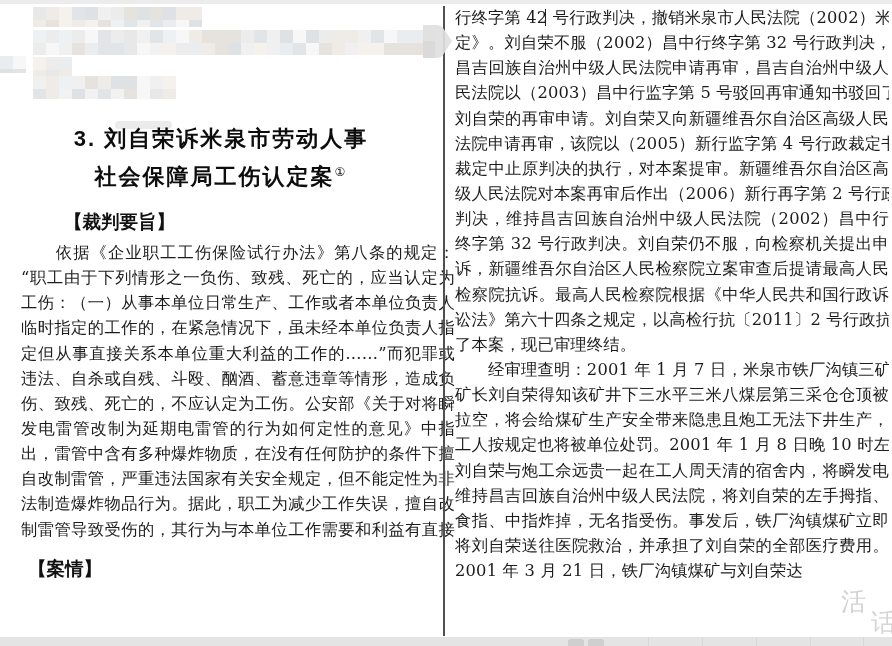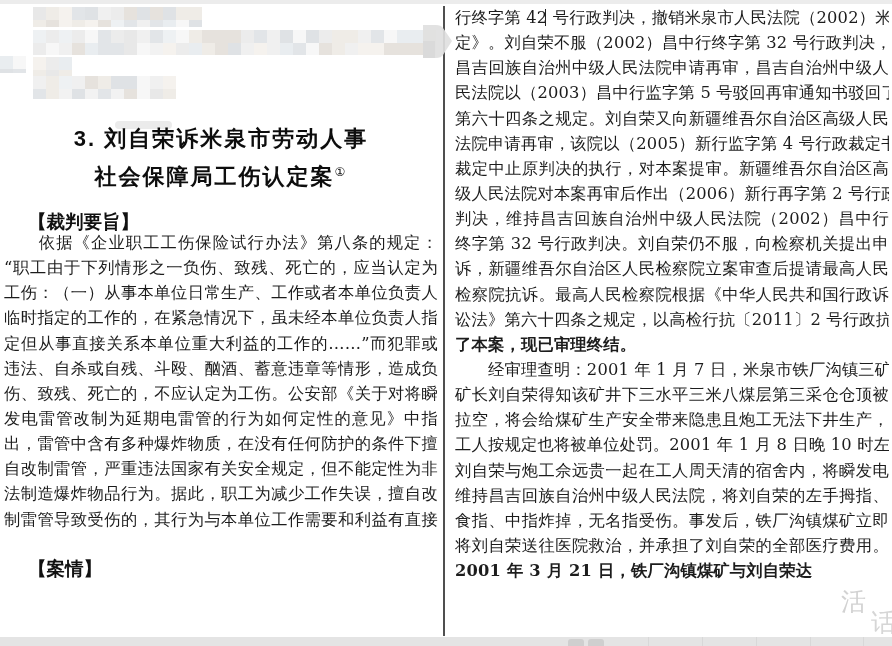--- a/index.html
+++ b/index.html
@@ -11,34 +11,34 @@
   .bb-sep{position:absolute;top:0;width:1px;height:9px;background:#d8d8d8;}
   .divider{position:absolute;left:443px;top:6px;width:2px;height:630px;background:#4f4f4f;}
   .nav-arrow{position:absolute;left:423px;top:20px;z-index:6;cursor:pointer;}
   
   .col{position:absolute;top:0;width:434px;height:646px;}
   .col-left{left:4px;}
   .col-right{left:455px;}
   .textline{height:25.15px;line-height:25.15px;font-size:16.3px;
             text-align:justify;text-align-last:justify;text-justify:inter-character;
             overflow:hidden;white-space:nowrap;letter-spacing:0.2px;}
-  .textline.lastline{text-align-last:left;font-weight:bold;}
+  .textline.lastline{text-align-last:left;}
   .lines{position:absolute;left:0;width:434px;}
-  .sec1-lines{top:230px;}
+  .sec1-lines{top:240px;margin-left:17px;}
   .sec2-lines{top:581px;}
   .rc-lines{top:5px;}
   .doc-title{position:absolute;left:0;width:434px;text-align:center;
              font-family:"Liberation Sans","DejaVu Sans",sans-serif;
              font-weight:bold;font-size:22px;color:#0d0d0d;letter-spacing:2px;}
   .doc-title sup{font-size:12px;font-weight:normal;}
   .title1{top:124px;height:30px;line-height:30px;}
   .title2{top:157px;height:30px;line-height:30px;}
   .sec-heading{position:absolute;left:24px;font-family:"Liberation Sans","DejaVu Sans",sans-serif;
                font-weight:bold;font-size:18.5px;color:#111;height:25px;line-height:25px;}
-  .heading1{top:209px;}
+  .heading1{top:209px;margin-left:36px;}
   .heading2{top:556px;}
   
   .mosaic{position:absolute;overflow:hidden;font-size:0;line-height:0;}
   .mosaic i{display:inline-block;width:13px;height:13px;}
   .smudge{position:absolute;left:115px;top:121px;width:57px;height:8px;background:#ebebeb;border-radius:4px;}
   
   .caret{position:absolute;left:545px;top:9px;width:1px;height:17px;background:#222;}
   
   .ghost{position:absolute;font-family:"DejaVu Sans","Liberation Sans",sans-serif;color:#d2d2d2;z-index:4;}
   .ghost1{left:841px;top:585px;font-size:25px;}
@@ -93,21 +93,21 @@
     <path d="M0 5 L13 5 Q18 5 20 8 L29 21 L20 35 Q18 38 13 38 L0 38 Z" fill="#e0e0e0" opacity="0.92"></path>
     <path d="M0 21 L12 21 L12 38 L0 38 Z" fill="#d7d7d7" opacity="0.7"></path>
   </svg>
 
   <div class="col col-right">
     <div class="lines rc-lines">
         <div class="textline">行终字第 42 号行政判决，撤销米泉市人民法院（2002）米</div>
         <div class="textline">定》。刘自荣不服（2002）昌中行终字第 32 号行政判决，向</div>
         <div class="textline">昌吉回族自治州中级人民法院申请再审，昌吉自治州中级人</div>
         <div class="textline">民法院以（2003）昌中行监字第 5 号驳回再审通知书驳回了</div>
-        <div class="textline">第六十四条之规定。刘自荣又向新疆维吾尔自治区高级人民</div>
+        <div class="textline">刘自荣的再审申请。刘自荣又向新疆维吾尔自治区高级人民</div>
         <div class="textline">法院申请再审，该院以（2005）新行监字第 4 号行政裁定书</div>
         <div class="textline">裁定中止原判决的执行，对本案提审。新疆维吾尔自治区高</div>
         <div class="textline">级人民法院对本案再审后作出（2006）新行再字第 2 号行政</div>
         <div class="textline">判决，维持昌吉回族自治州中级人民法院（2002）昌中行</div>
         <div class="textline">终字第 32 号行政判决。刘自荣仍不服，向检察机关提出申</div>
         <div class="textline">诉，新疆维吾尔自治区人民检察院立案审查后提请最高人民</div>
         <div class="textline">检察院抗诉。最高人民检察院根据《中华人民共和国行政诉</div>
         <div class="textline">讼法》第六十四条之规定，以高检行抗〔2011〕2 号行政抗</div>
         <div class="textline lastline">了本案，现已审理终结。</div>
         <div class="textline">　　经审理查明：2001 年 1 月 7 日，米泉市铁厂沟镇三矿副</div>

